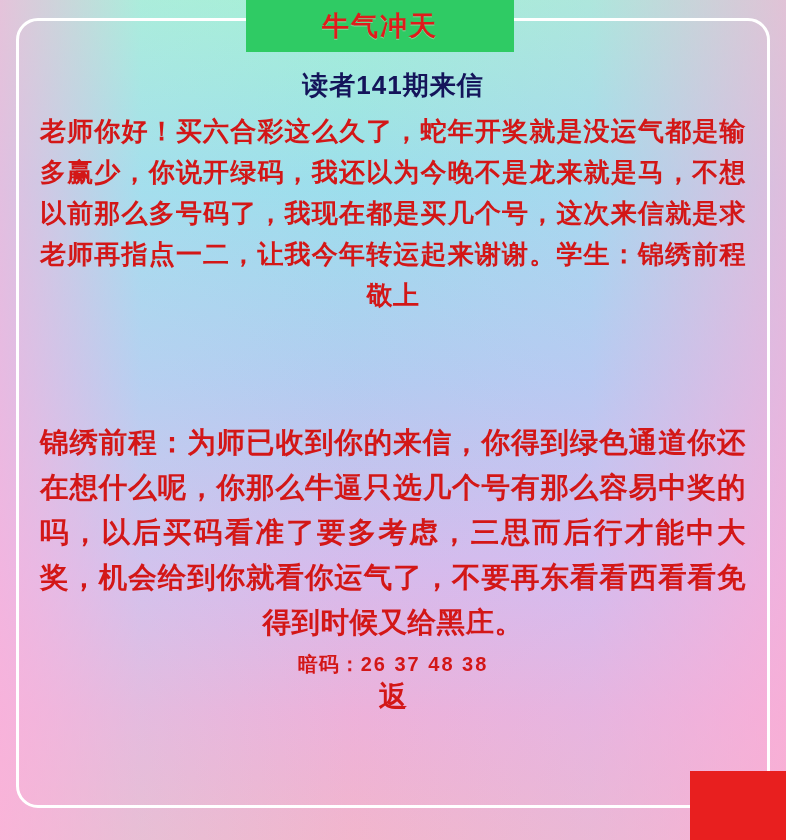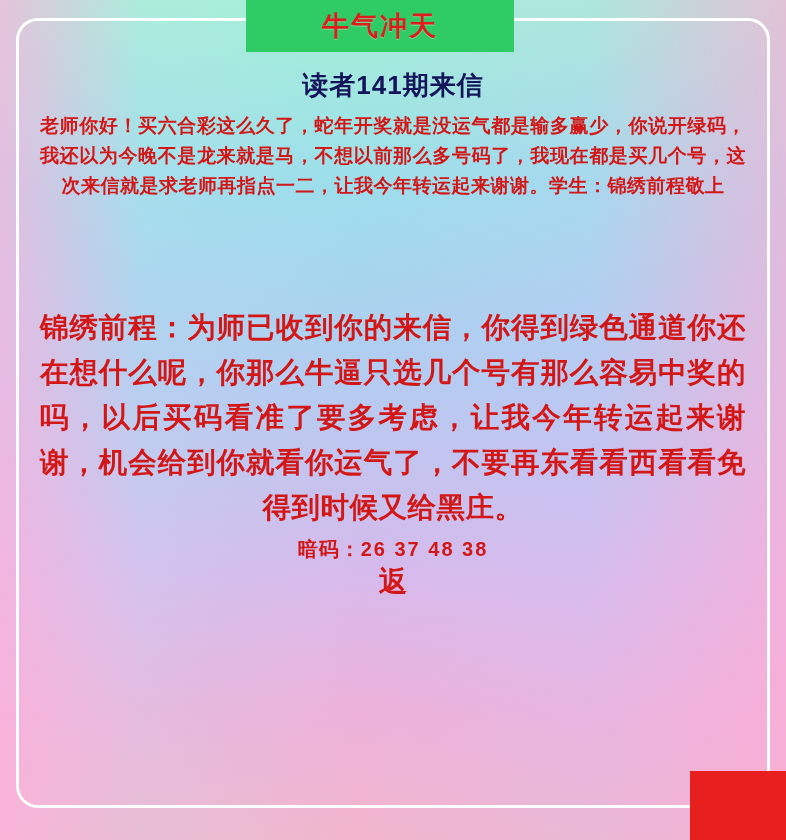--- a/index.html
+++ b/index.html
@@ -81,21 +81,21 @@
   .subtitle {
     text-align: center;
     color: #14145a;
     font-size: 26px;
     font-weight: bold;
     letter-spacing: 1px;
     margin-bottom: 8px;
   }
   .letter {
     color: #d31717;
-    font-size: 19px;
+    font-size: 26px;
     font-weight: bold;
     line-height: 1.58;
     text-align: justify;
     text-align-last: center;
     letter-spacing: 0.5px;
     padding: 0 6px;
   }
   .spacer {
     height: 104px;
   }
@@ -144,21 +144,21 @@
   <div class="title-banner">
     <span class="title-text">牛气冲天</span>
   </div>
 
   <div class="card"></div>
 
   <div class="content">
     <div class="subtitle">读者141期来信</div>
     <div class="letter">老师你好！买六合彩这么久了，蛇年开奖就是没运气都是输多赢少，你说开绿码，我还以为今晚不是龙来就是马，不想以前那么多号码了，我现在都是买几个号，这次来信就是求老师再指点一二，让我今年转运起来谢谢。学生：锦绣前程敬上</div>
     <div class="spacer"></div>
-    <div class="reply">锦绣前程：为师已收到你的来信，你得到绿色通道你还在想什么呢，你那么牛逼只选几个号有那么容易中奖的吗，以后买码看准了要多考虑，让我今年转运起来谢谢，机会给到你就看你运气了，不要再东看看西看看免得到时候又给黑庄。</div>
+    <div class="reply">锦绣前程：为师已收到你的来信，你得到绿色通道你还在想什么呢，你那么牛逼只选几个号有那么容易中奖的吗，以后买码看准了要多考虑，三思而后行才能中大奖，机会给到你就看你运气了，不要再东看看西看看免得到时候又给黑庄。</div>
     <div class="code-line">
       <span>暗码：</span><span class="code-nums">26 37 48 38</span>
     </div>
     <div class="return-line">返</div>
   </div>
 
   <div class="red-block"></div>
 </div>
 
 </body></html>

